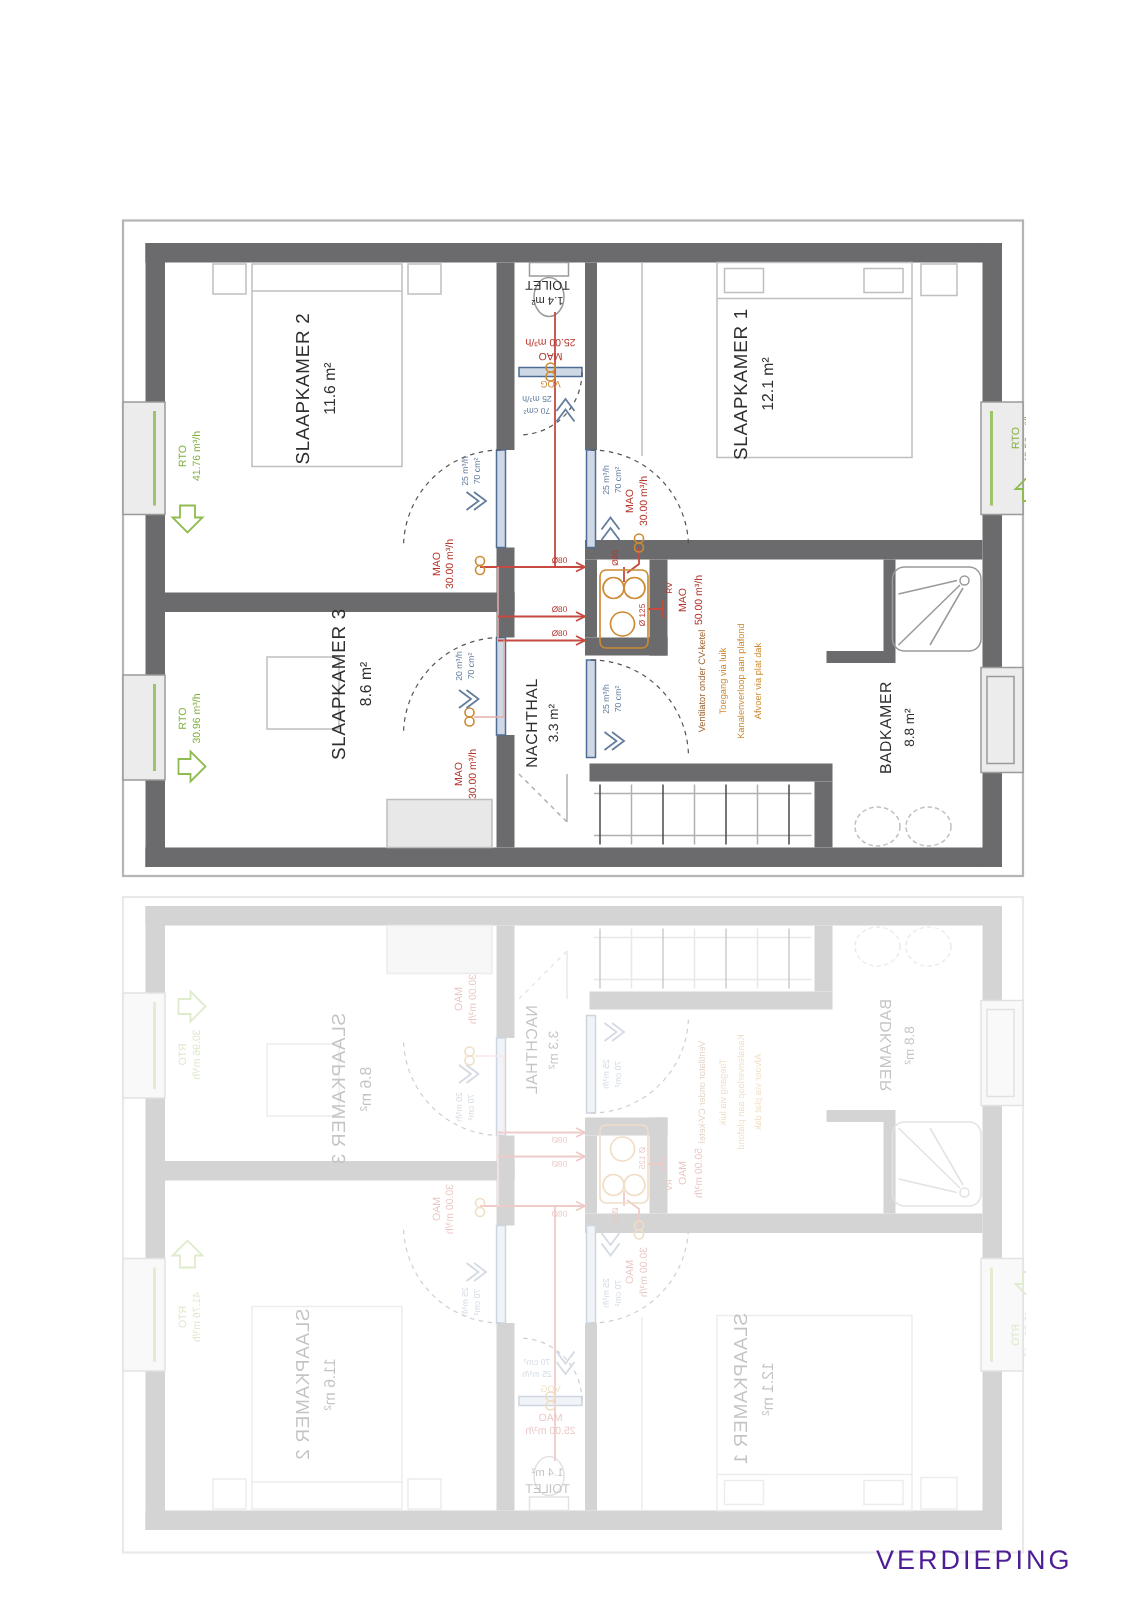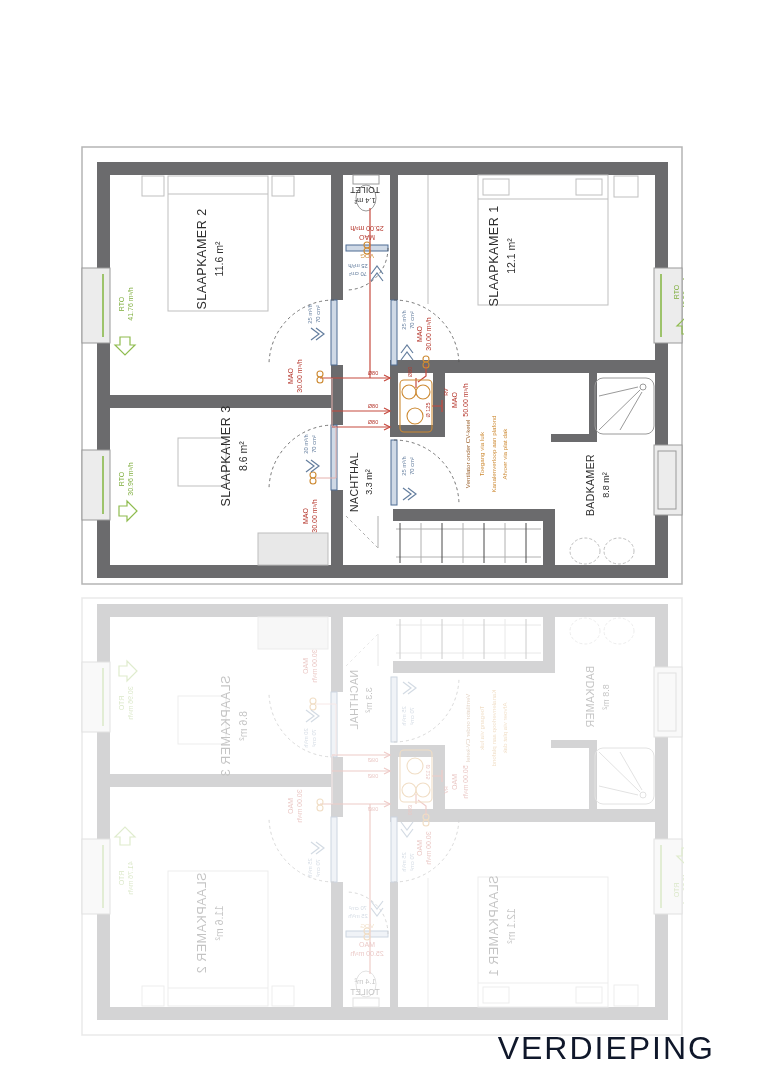--- a/index.html
+++ b/index.html
@@ -1,22 +1,22 @@
 <!DOCTYPE html>
 <html><head>
 <meta charset="utf-8">
 <style>
   html,body{margin:0;padding:0;background:#ffffff;}
   .page{position:relative;width:763px;height:1080px;background:#ffffff;overflow:hidden;
         font-family:"Liberation Sans",sans-serif;}
   .plan-area{position:absolute;left:80px;top:144px;width:604px;height:446px;}
   .reflection{position:absolute;left:80px;top:592px;width:604px;height:446px;
         transform:scaleY(-1);opacity:0.30;filter:brightness(1.08) contrast(0.85);}
-  .caption{position:absolute;right:48px;top:1030px;font-size:32px;letter-spacing:2px;
-        color:#0f172a;font-family:"Liberation Sans",sans-serif;}
+  .caption{position:absolute;right:48px;top:1030px;font-size:18px;letter-spacing:2px;
+        color:#4c1d95;font-family:"Liberation Sans",sans-serif;}
   svg text{font-family:"Liberation Sans",sans-serif;}
   .room-name{fill:#2e2e2e;font-size:12.5px;letter-spacing:0.5px;}
   .room-area{fill:#2e2e2e;font-size:10.5px;}
   .room-name-sm{fill:#2e2e2e;font-size:10.5px;letter-spacing:0.4px;}
   .room-area-sm{fill:#2e2e2e;font-size:9px;}
   .toilet-name{fill:#2e2e2e;font-size:8.5px;}
   .toilet-area{fill:#2e2e2e;font-size:7.5px;}
   .green-txt{fill:#7fae3e;font-size:7px;}
   .red-txt{fill:#b5362c;font-size:7px;}
   .red-sm{fill:#b5362c;font-size:5.5px;}

